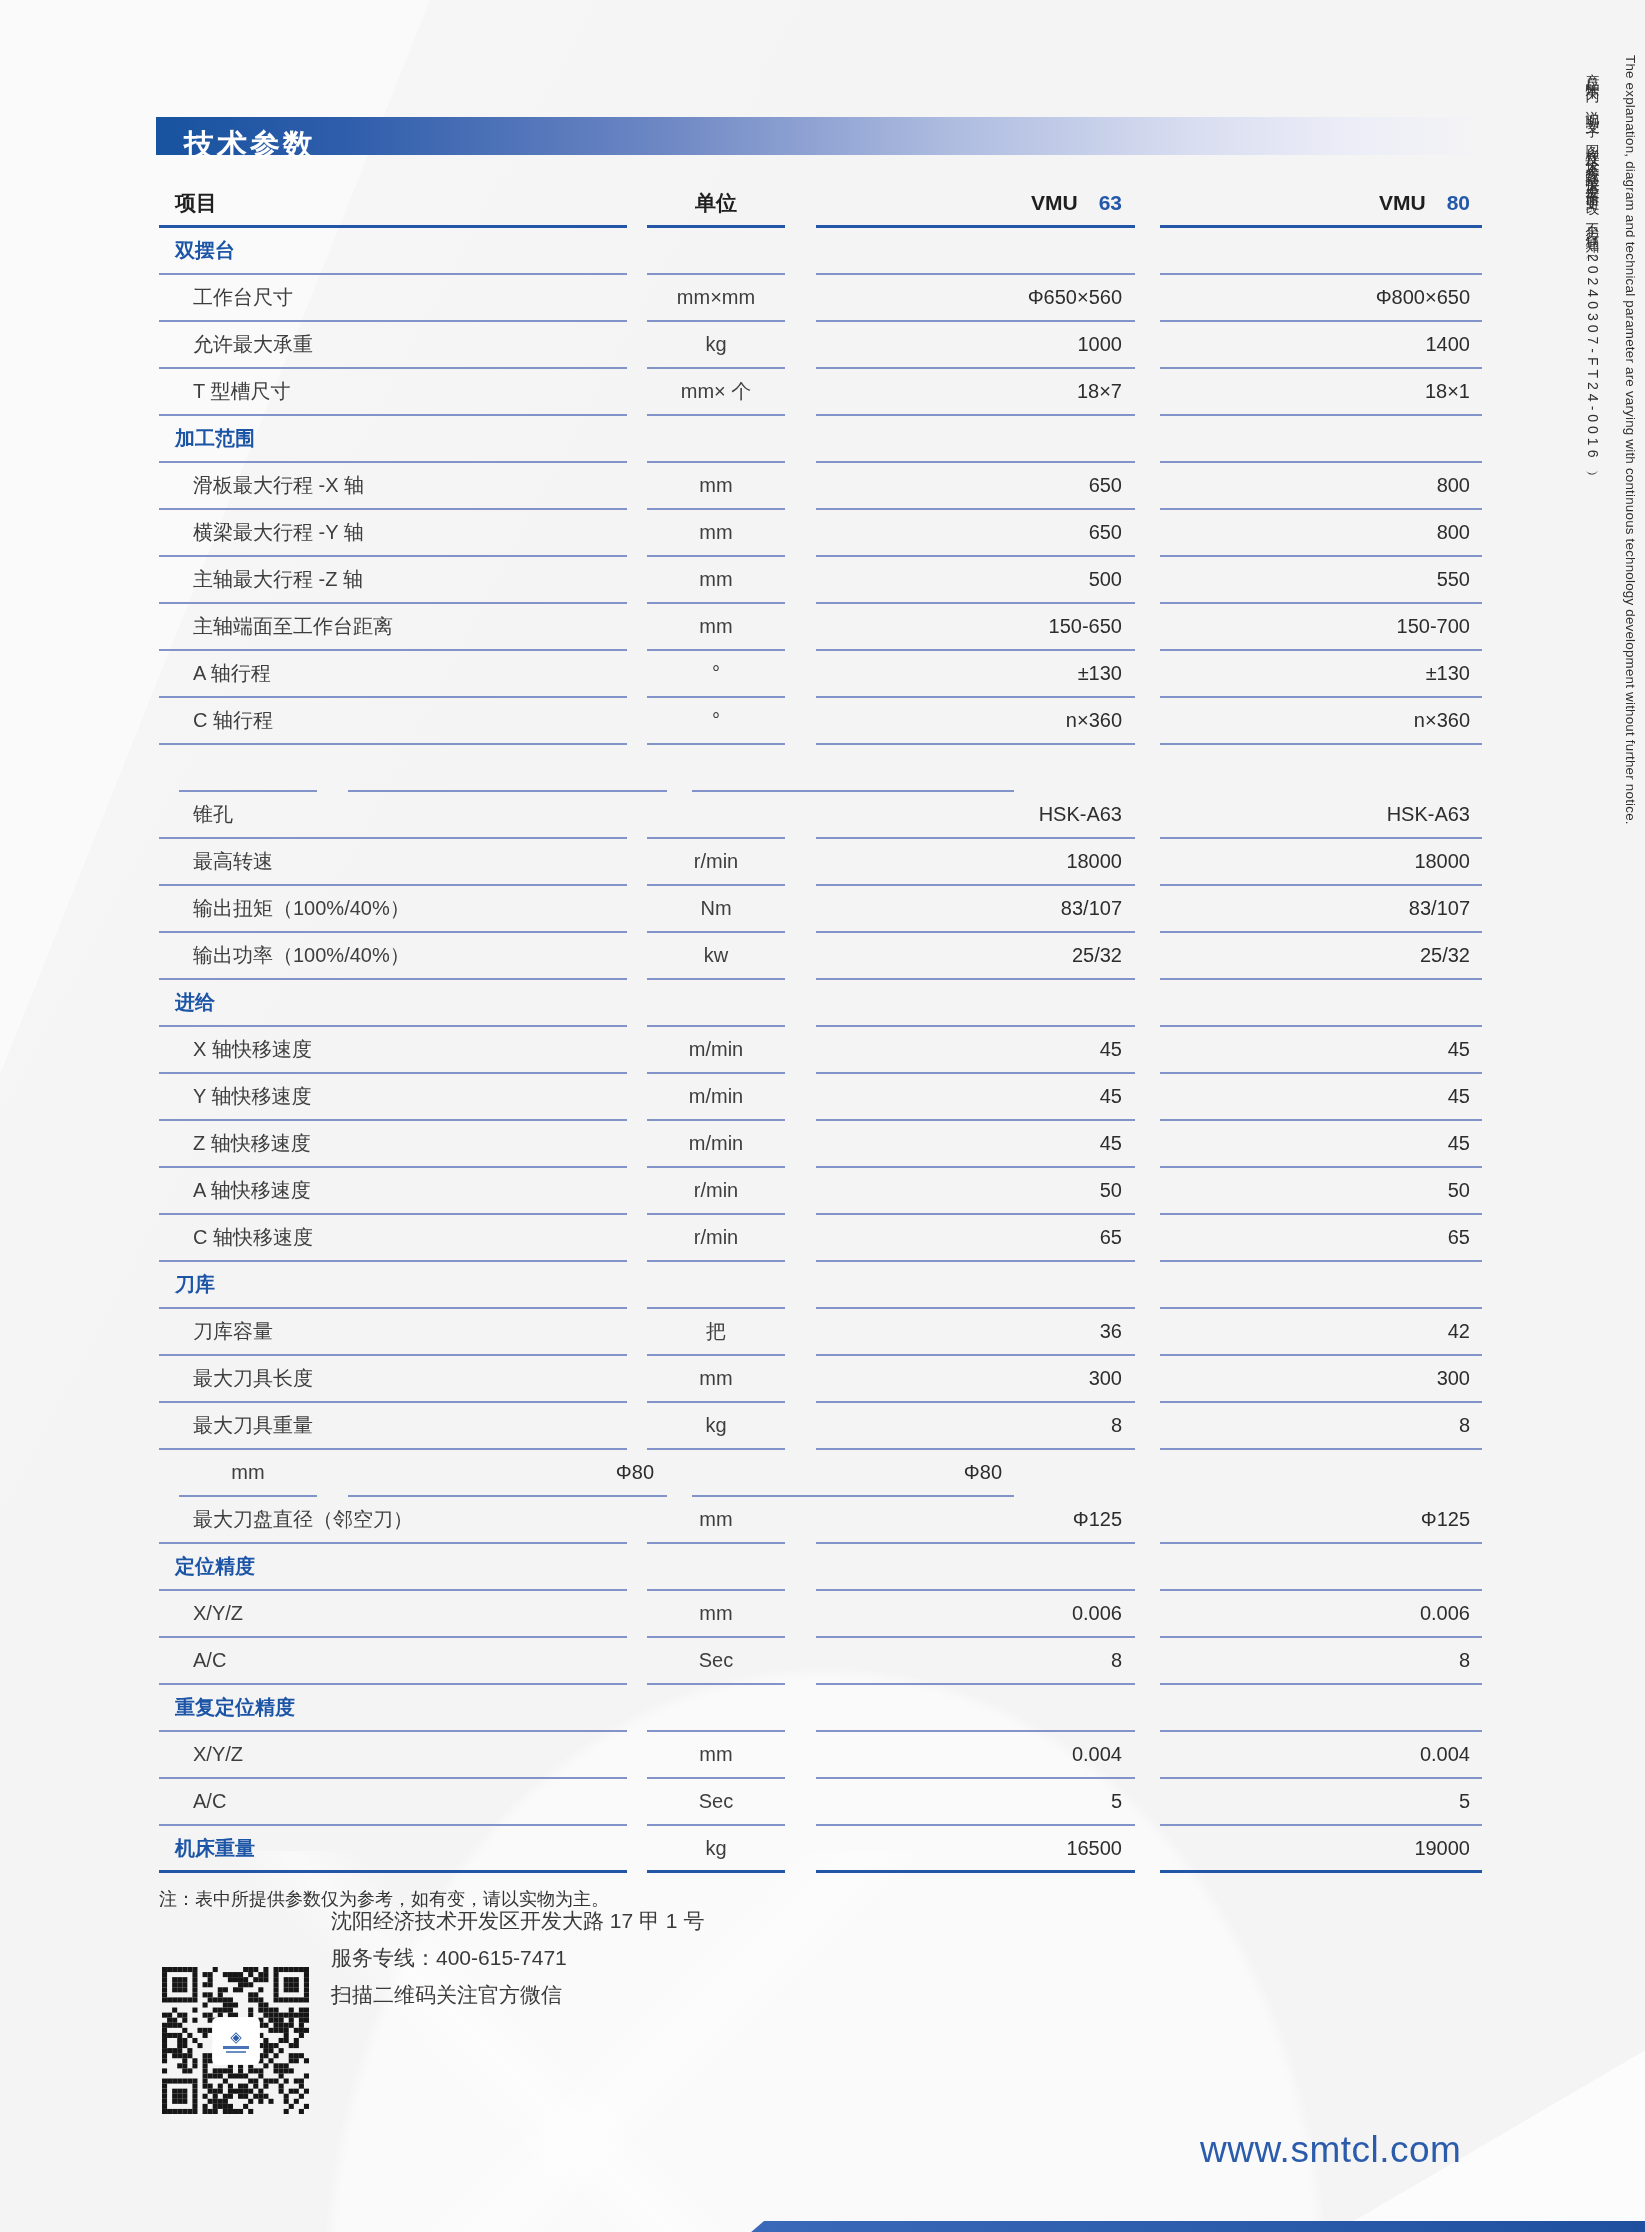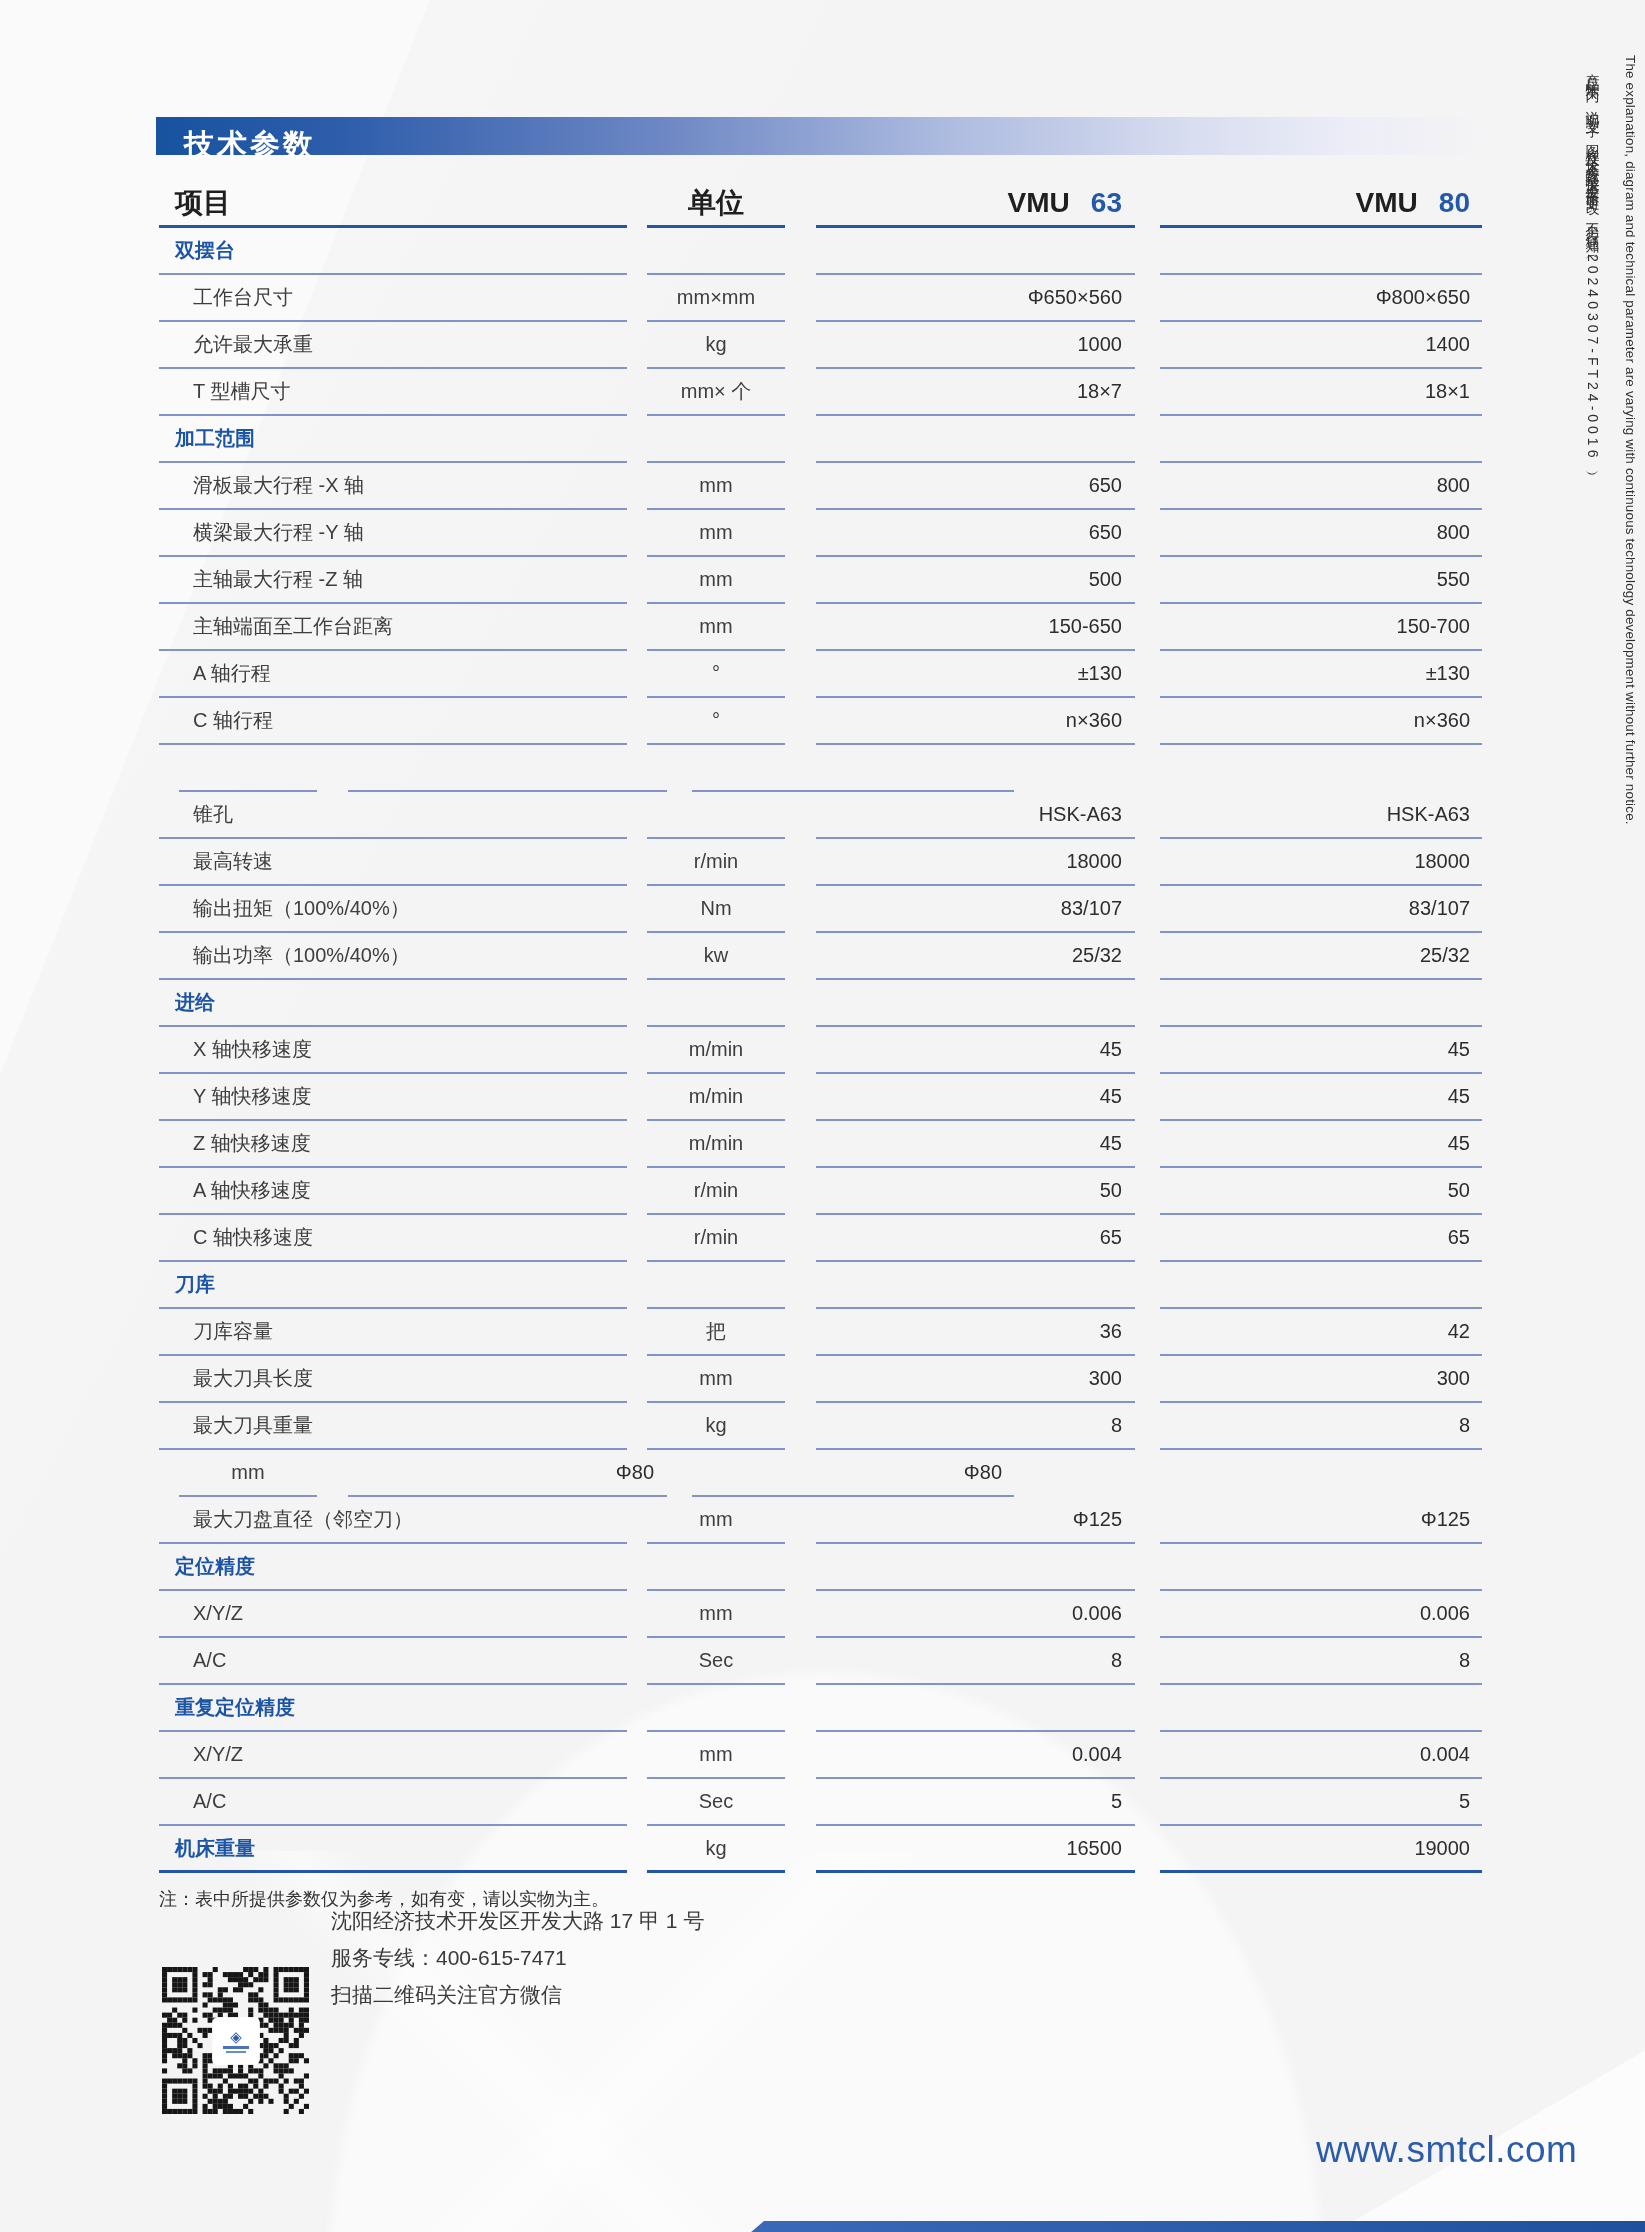--- a/index.html
+++ b/index.html
@@ -33,21 +33,21 @@
   
   .spec-table { position:absolute; left:159px; top:181px; width:1323px; }
   .trow { display:flex; height:47px; }
   .cell { height:100%; display:flex; align-items:center;
     border-bottom:2px solid #8193c9; font-size:20px; color:#3e3e3e; }
   .c1 { width:468px; padding-left:34px; }
   .c2 { width:138px; margin-left:20px; justify-content:center; }
   .c3 { width:319px; margin-left:31px; justify-content:flex-end; padding-right:13px; }
   .c4 { width:322px; margin-left:25px; justify-content:flex-end; padding-right:12px; }
   .trow.head .cell, .trow.last .cell { border-bottom:3px solid #2356a7; }
-  .trow.head .cell { font-weight:bold; color:#1f1f1f; font-size:28px; }
+  .trow.head .cell { font-weight:bold; color:#1f1f1f; font-size:21px; }
   .trow.head .c1 { padding-left:16px; }
   .trow.section .c1, .trow.last .c1 { padding-left:16px; font-weight:bold; color:#1d55a6; }
   .mnum { color:#2458a8; margin-left:21px; }
   .val { color:#2d2d2d; }
 
   
   .note { position:absolute; left:159px; top:1887px; font-size:18px; color:#333; }
 
   
   .qr-wrap { position:absolute; left:162px; top:1967px; width:147px; height:147px; }
@@ -55,21 +55,21 @@
   .qr-logo { position:absolute; left:51px; top:51px; width:46px; height:46px; background:#fff;
     border-radius:5px; display:flex; flex-direction:column; align-items:center; justify-content:center; gap:2px;
     box-shadow:0 0 0 1px rgba(255,255,255,0.9); }
   .qr-logo .glyph { color:#2b5cab; font-size:15px; line-height:15px; }
   .qr-logo .l1 { width:26px; height:3px; background:#2b5cab; opacity:.85; }
   .qr-logo .l2 { width:20px; height:2px; background:#2b5cab; opacity:.7; }
   .contact-lines { position:absolute; left:331px; top:1902px; }
   .contact-lines div { font-size:21px; color:#3a3a3a; line-height:37px; }
 
   
-  .website { position:absolute; left:1316px; top:2129px; font-size:37px; color:#2b5cab; letter-spacing:0.5px; }
+  .website { position:absolute; left:1200px; top:2129px; font-size:37px; color:#2b5cab; letter-spacing:0.5px; }
 
   
   .side-en { position:absolute; top:55px; right:8px; writing-mode:vertical-rl;
     font-size:13.4px; color:#2e2e2e; letter-spacing:0.2px; height:1154px; }
   .side-cn { position:absolute; top:62px; right:44px; writing-mode:vertical-rl;
     font-size:14px; color:#2e2e2e; letter-spacing:4px; height:1095px; }
 
   
   .bottom-bar { position:absolute; right:0; bottom:0; width:896px; height:12px;
     background: linear-gradient(90deg, #3a69b9, #1f4f9f);

